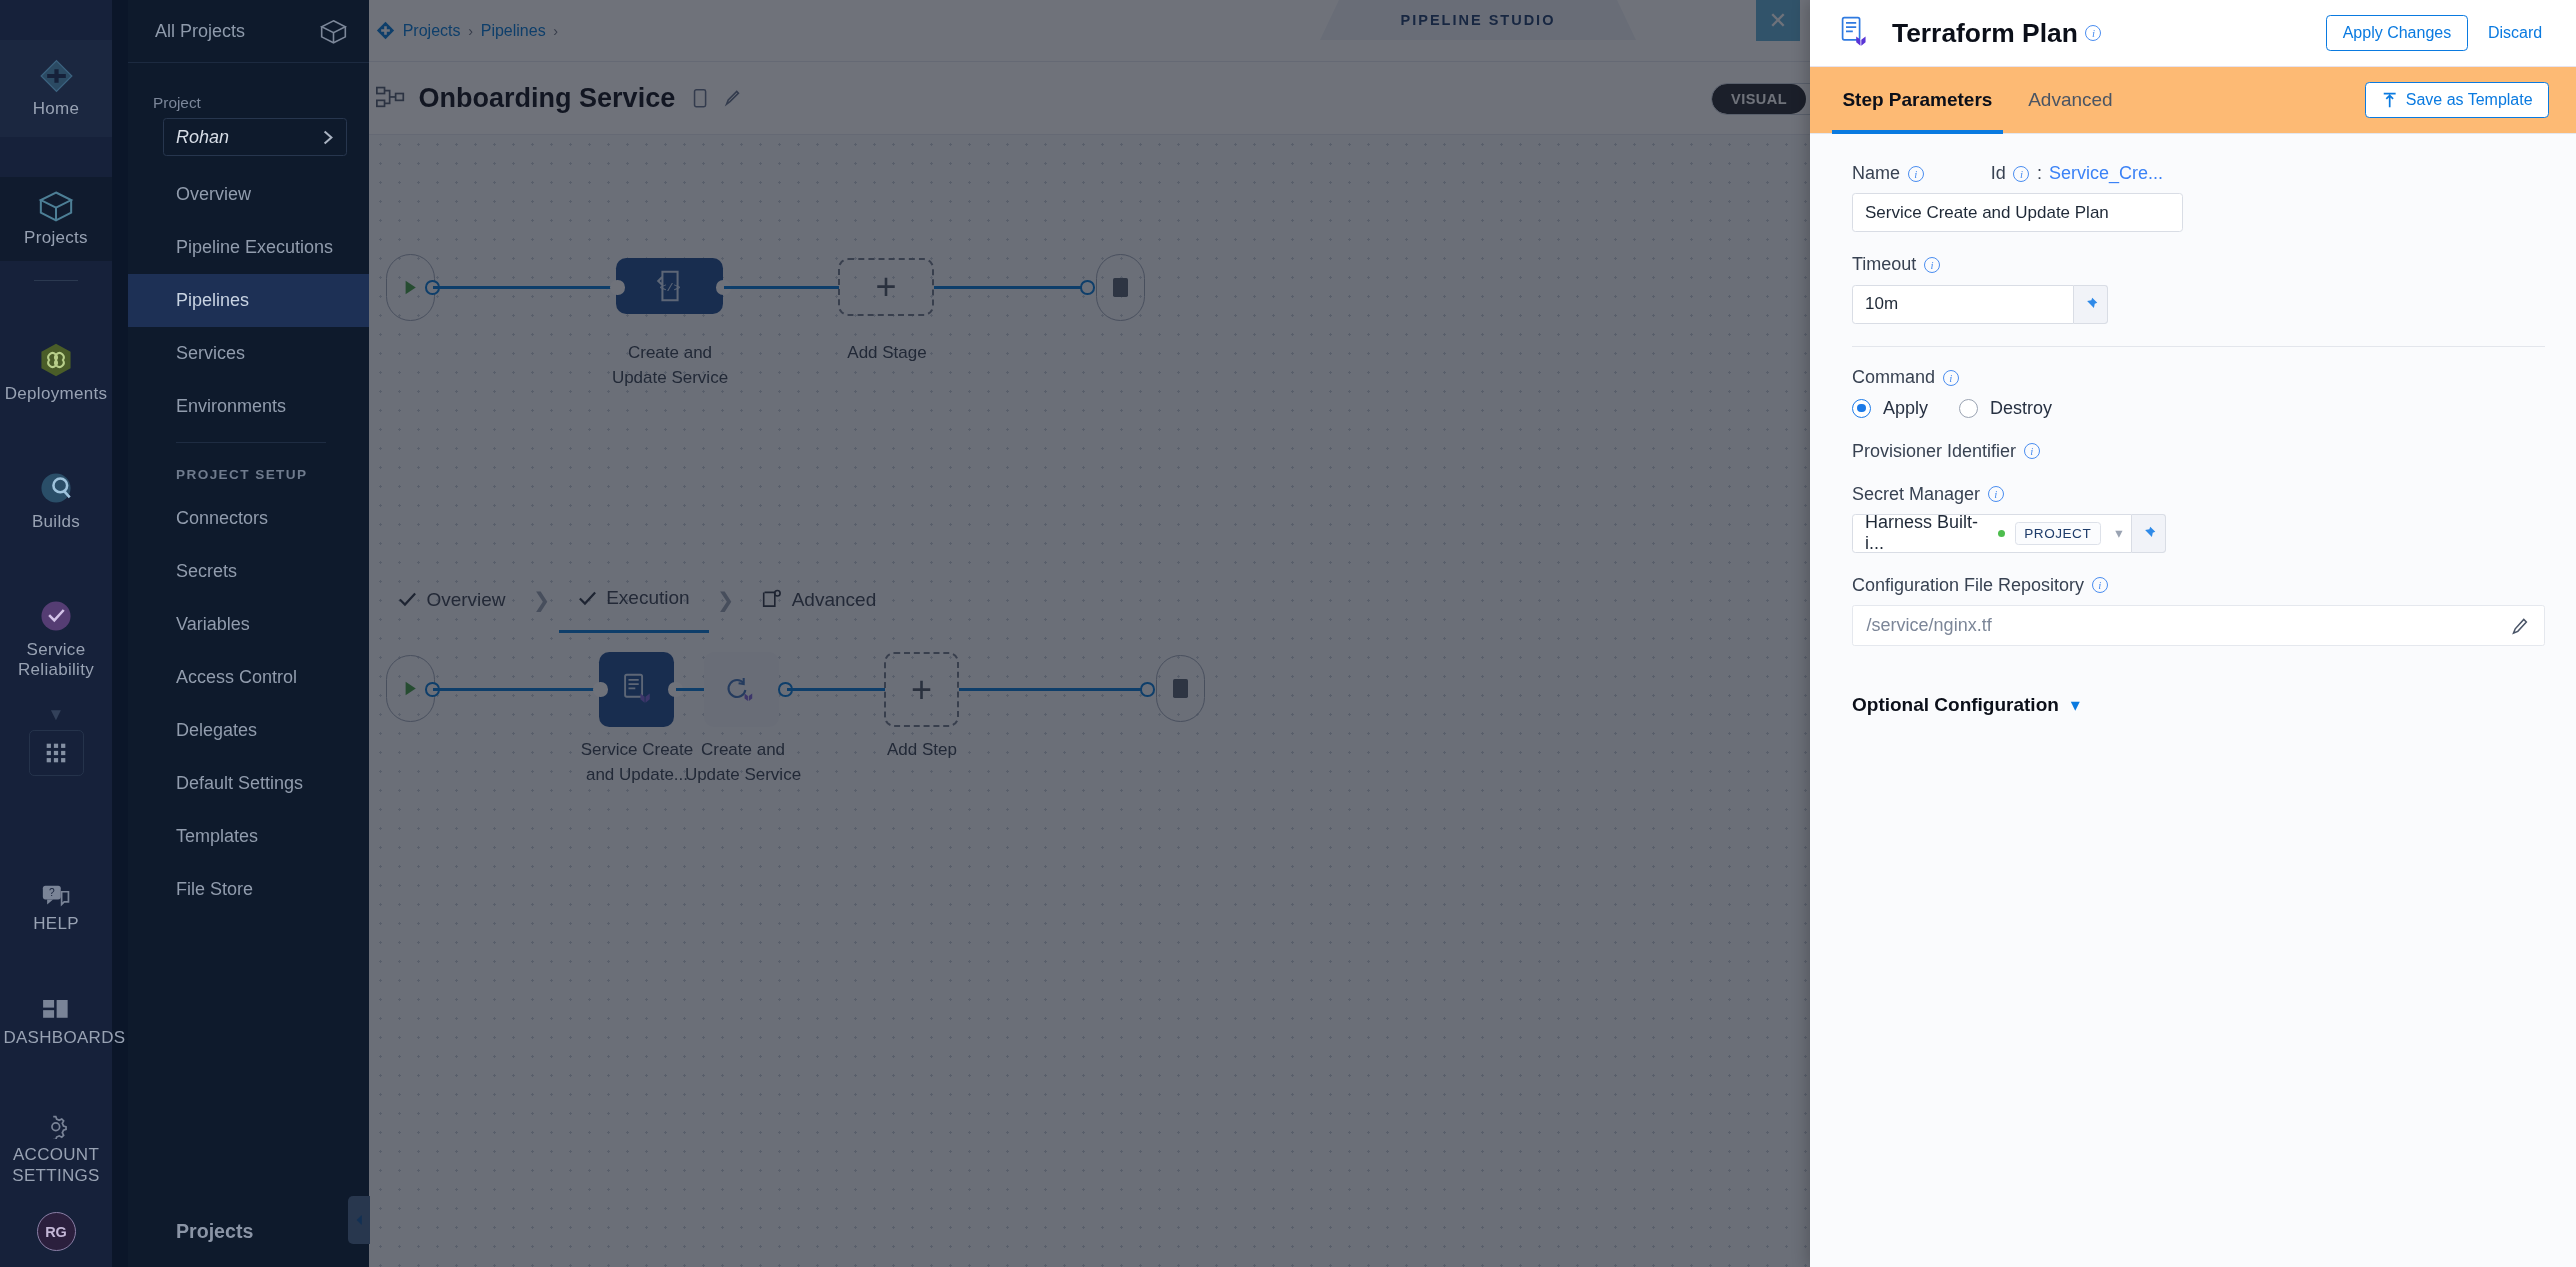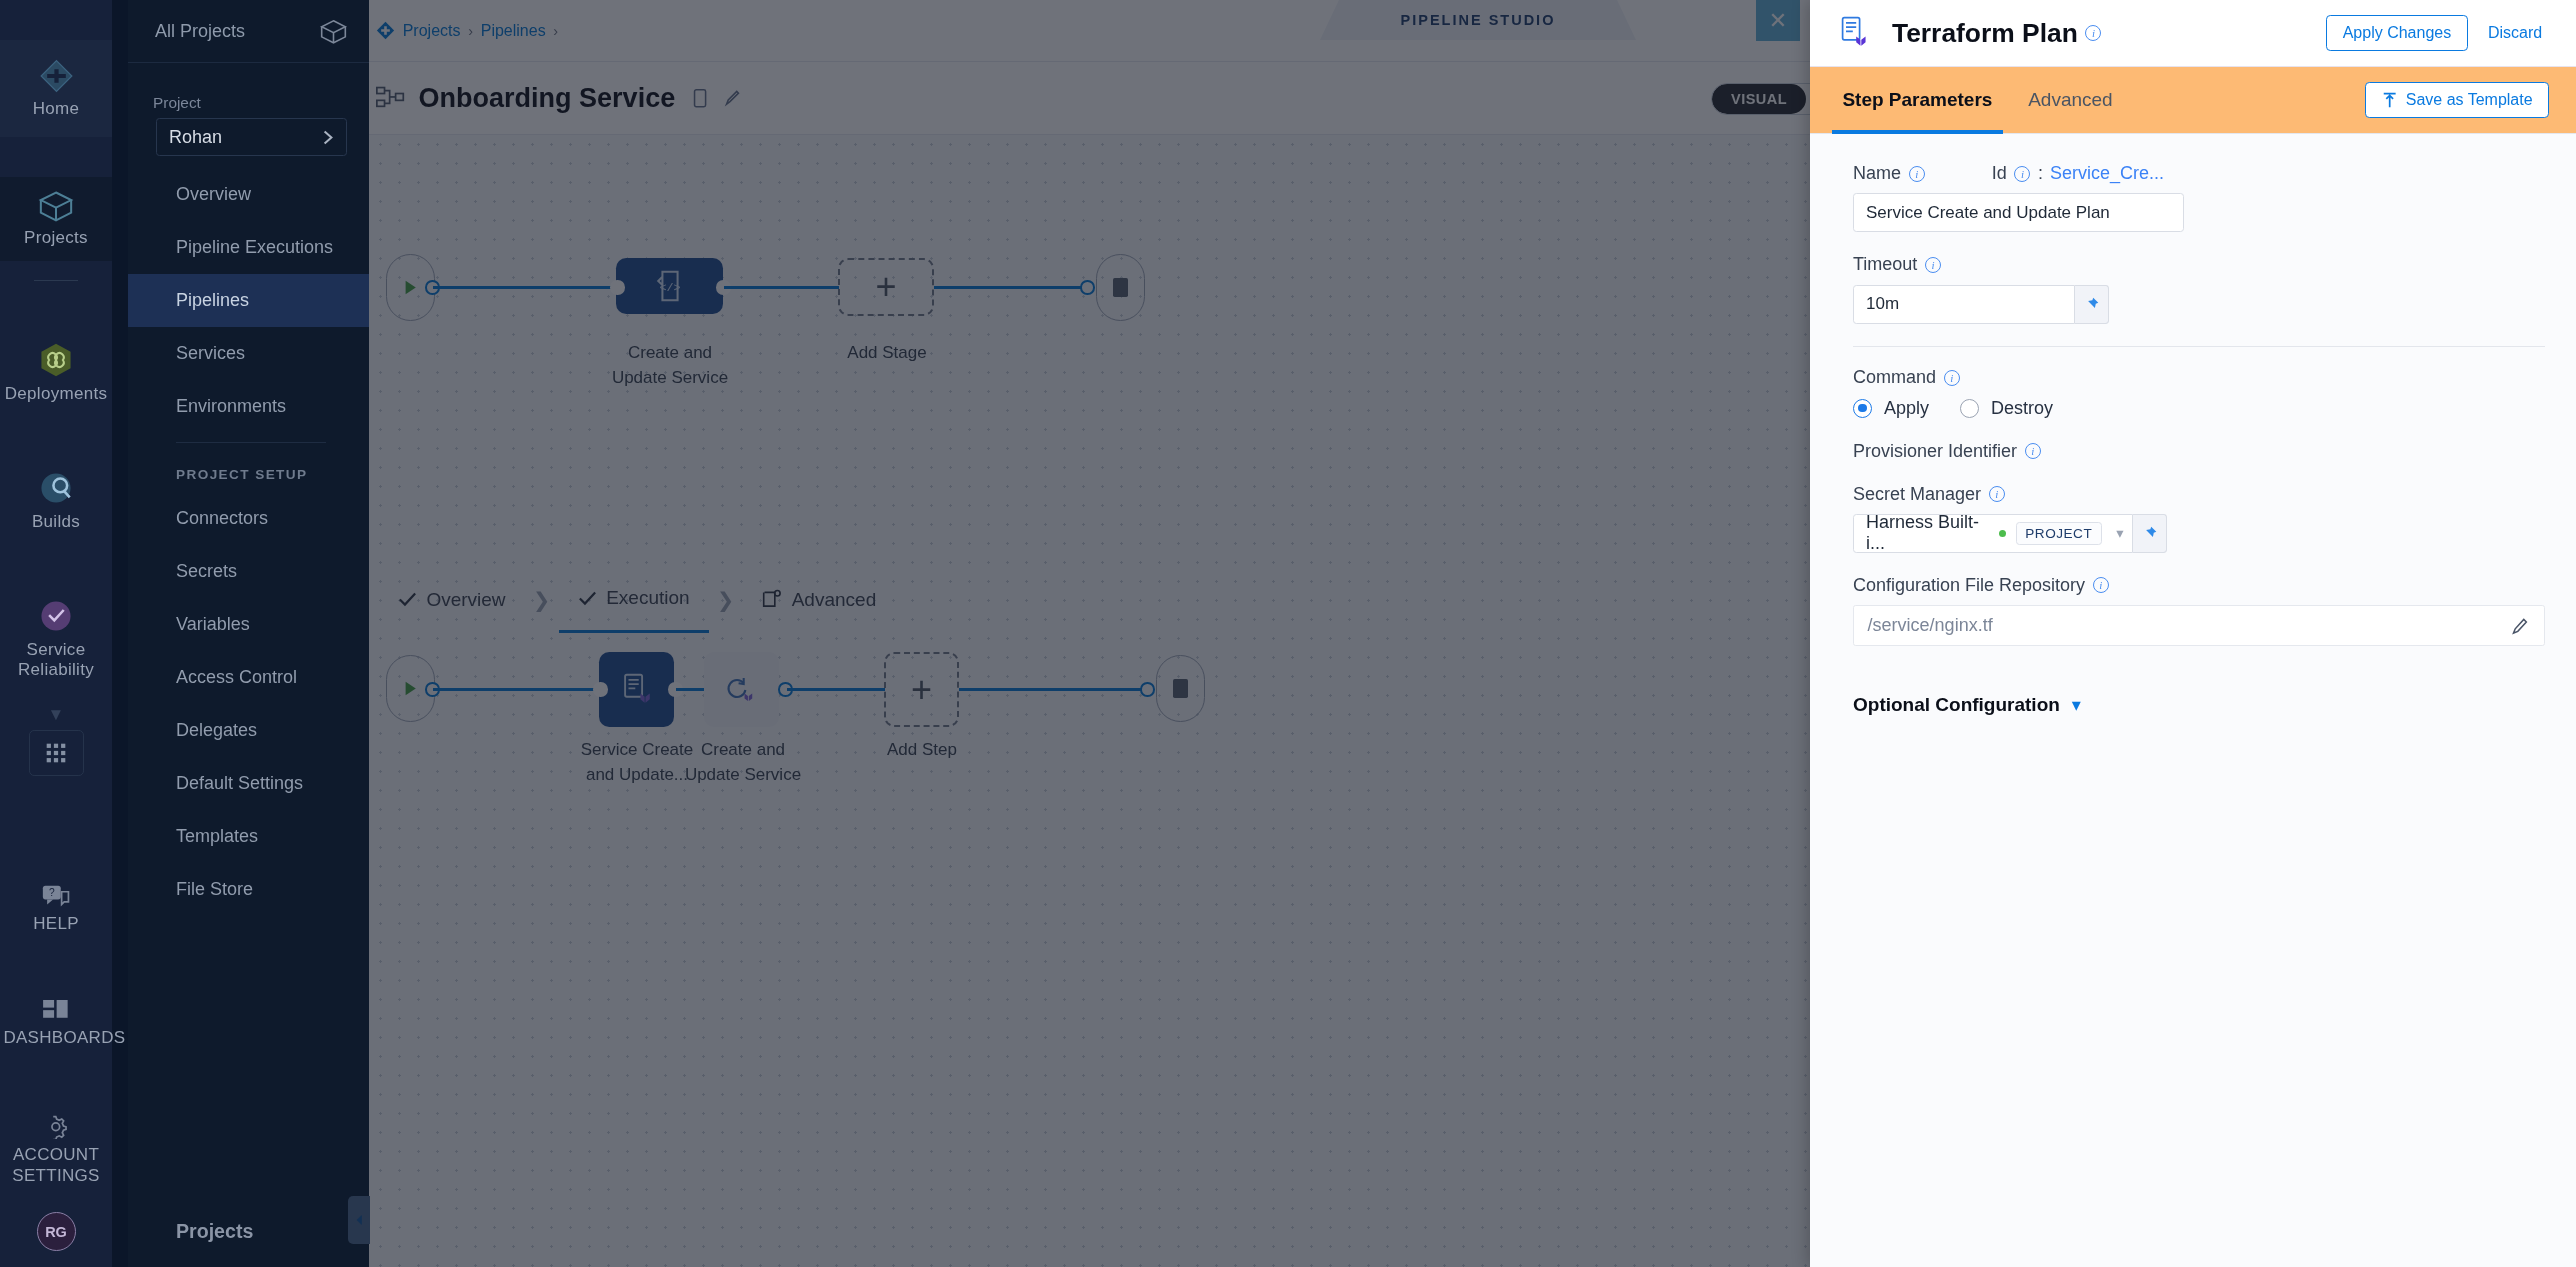--- a/index.html
+++ b/index.html
@@ -49,23 +49,23 @@
     position: absolute; left: 128px; top: 0; width: 241px; height: 1268px;
     background: #0e1a2c; z-index: 4;
   }
   .projnav-top {
     display:flex; align-items:center; justify-content:space-between;
     padding: 19px 22px 17px 27px; border-bottom: 0.9px solid #1c2a40;
   }
   .projnav-top .lbl { color:#8e9aab; font-size: 18px; }
   .projnav-section-lbl { color:#7b8699; font-size: 15.4px; padding: 31px 0 6.8px 25px; }
   .proj-select {
-    margin: 0 22px 0 28px; border: 0.9px solid #27364e; border-radius: 3.4px;
+    margin: 0 22px 0 35px; border: 0.9px solid #27364e; border-radius: 3.4px;
     height: 38px; display:flex; align-items:center; justify-content:space-between;
-    padding: 0 12px 0 12px; color: #d7dde6; font-size: 18px;
+    padding: 0 12px 0 12px; color: #d7dde6; font-size: 18px; font-style: italic;
   }
   .nav-list { margin-top: 12px; }
   .nav-item {
     height: 53px; display:flex; align-items:center;
     padding-left: 48px; color:#919cad; font-size: 18px; cursor: pointer;
   }
   .nav-item.active { background:#1d3055; color:#c8d3e2; }
   .nav-divider { height:0.9px; background:#1e2c42; margin: 8.5px 43px 5.1px 48px; }
   .nav-group-title {
     color:#6f7b8d; font-size: 13.6px; letter-spacing: 1.4px;
@@ -218,21 +218,21 @@
   .dtab {
     font-size: 19px; color:#4b5563; height: 67px;
     display:flex; align-items:center; padding: 0 3.4px; margin-right: 29px;
     cursor:pointer; position:relative;
   }
   .dtab.on { color:#0b0f19; font-weight: bold; }
   .dtab.on::after {
     content:''; position:absolute; left:-6.8px; right:-6.8px; bottom:0;
     height: 3.4px; background:#0a7ae0;
   }
-  .drawer-body { flex: 1; padding: 29px 31px 0 17px; overflow: hidden; margin-left: 26px; }
+  .drawer-body { flex: 1; padding: 29px 31px 0 42px; overflow: hidden; }
 
   .fld-label {
     font-size: 18px; color:#384252; margin-bottom: 9.4px;
     display:flex; align-items:center;
   }
   .row-nameid { display:flex; align-items:center; margin-bottom: 9.4px; }
   .id-block {
     margin-left: 67px; font-size: 18px; color:#384252;
     display:flex; align-items:center; gap: 0;
   }

